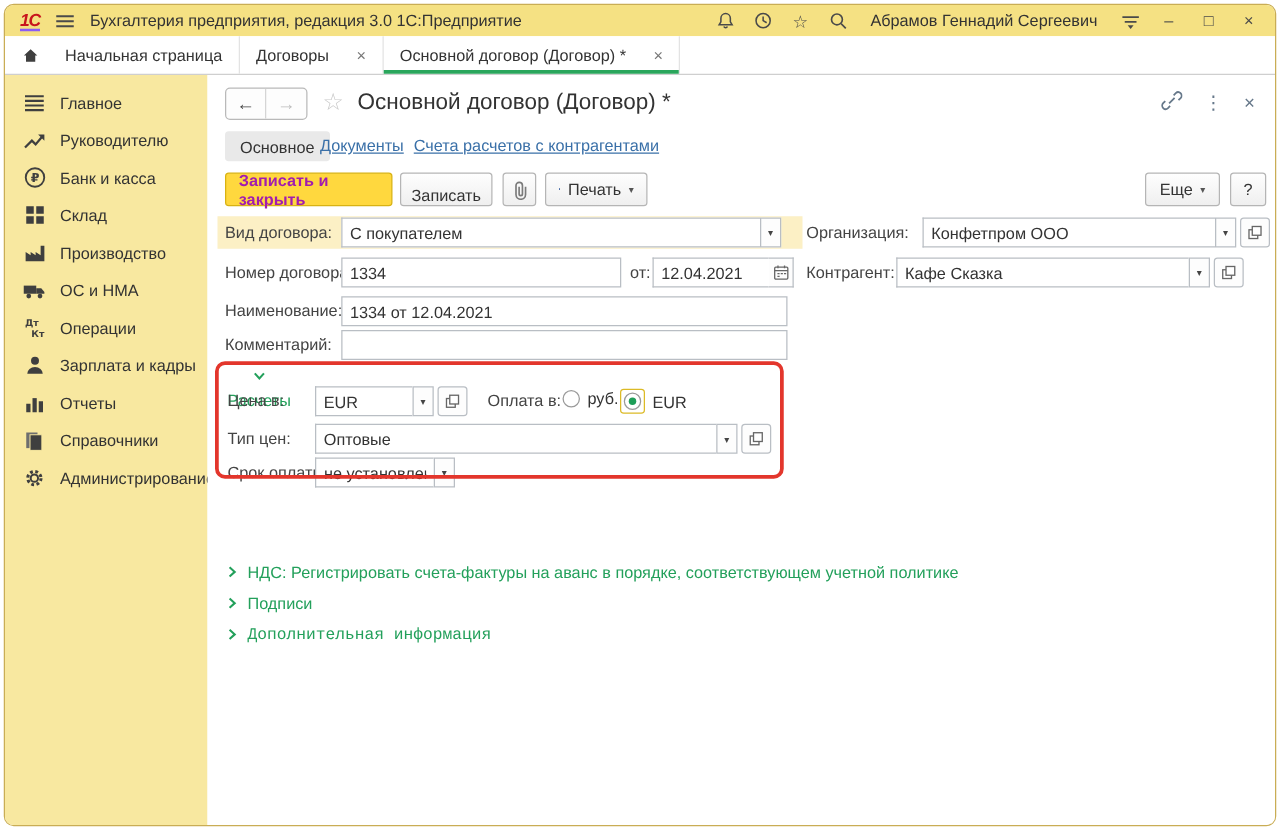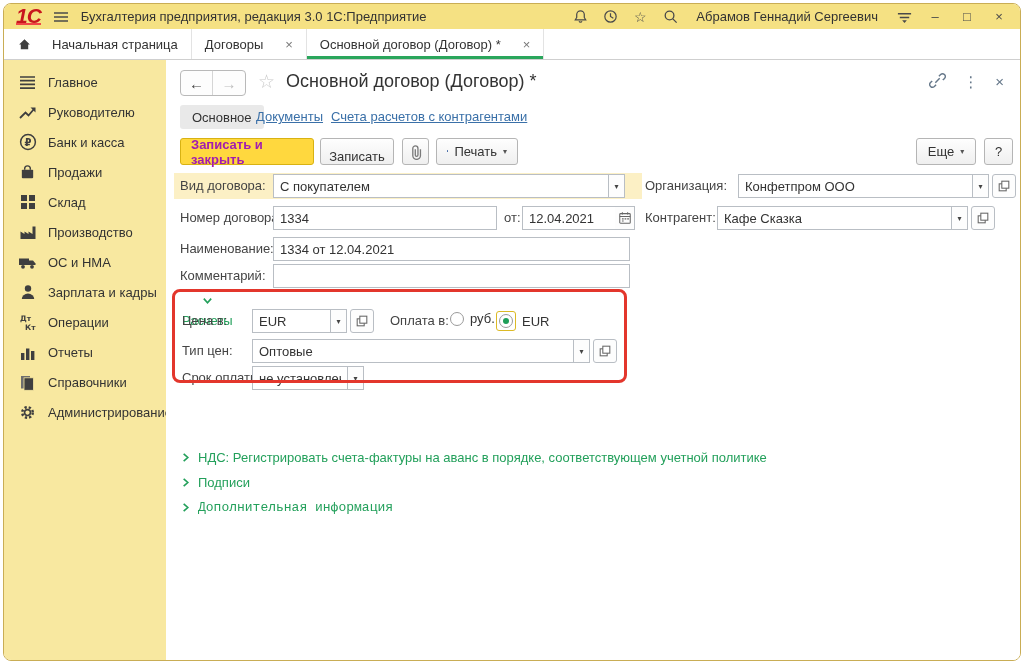--- a/index.html
+++ b/index.html
@@ -3,22 +3,22 @@
 <meta charset="utf-8">
 <style>
   * { margin:0; padding:0; box-sizing:border-box; }
   html,body { width:1024px; height:664px; background:#fff; font-family:"Liberation Sans", sans-serif; }
   .window { position:absolute; left:3px; top:3px; width:1018px; height:658px;
             border:1px solid #c9ad55; border-radius:8px; overflow:hidden; background:#fff; }
 
   
   .titlebar { height:25px; background:#f5e183; display:flex; align-items:center;
               padding:0 10px 0 12px; gap:10px; font-size:13px; color:#333; }
-  .logo { color:#c8161d; font-weight:bold; font-style:italic; font-size:21px;
-          border-bottom:2px solid #ef4444; line-height:14px; letter-spacing:-1px; }
+  .logo { color:#c8161d; font-weight:bold; font-style:italic; font-size:14px;
+          border-bottom:2px solid #8b5cf6; line-height:14px; letter-spacing:-1px; }
   .tb-spacer { flex:1; }
   .tb-ico { display:flex; align-items:center; justify-content:center; width:20px; height:20px;
             color:#4a4a4a; cursor:pointer; }
   .tb-char { font-size:14px; color:#4a4a4a; }
   .username { margin:0 6px; color:#333; cursor:pointer; }
   .winctl { width:22px; text-align:center; font-size:13px; color:#4a4a4a; cursor:pointer; }
 
   
   .tabbar { height:31px; background:#fff; border-bottom:1px solid #cfcfcf; display:flex; font-size:13px; }
   .tab { display:flex; align-items:center; gap:20px; padding:0 13px; color:#333;
@@ -185,29 +185,20 @@
         <span class="ic">
             <svg width="18" height="18" viewBox="0 0 18 18">
               <circle cx="9" cy="9" r="7.4" fill="none" stroke="#3f3f3f" stroke-width="1.5"></circle>
               <text x="9" y="12.6" font-size="10" font-weight="bold" text-anchor="middle" fill="#3f3f3f" font-family="DejaVu Sans, sans-serif">₽</text>
             </svg>
           </span>
         <span>Банк и касса</span>
       </div>
       <div class="side-item">
         <span class="ic">
-            <svg width="17" height="17" viewBox="0 0 18 18">
-              <path d="M6 6 V5 a3 3 0 0 1 6 0 v1" fill="none" stroke="#3f3f3f" stroke-width="1.5"></path>
-              <rect x="3" y="6" width="12" height="9" rx="1" fill="#3f3f3f"></rect>
-            </svg>
-          </span>
-        <span>Продажи</span>
-      </div>
-      <div class="side-item">
-        <span class="ic">
             <svg width="16" height="16" viewBox="0 0 16 16">
               <rect x="1" y="1" width="6" height="6" fill="#3f3f3f"></rect>
               <rect x="9" y="1" width="6" height="6" fill="#3f3f3f"></rect>
               <rect x="1" y="9" width="6" height="6" fill="#3f3f3f"></rect>
               <rect x="9" y="9" width="6" height="6" fill="#3f3f3f"></rect>
             </svg>
           </span>
         <span>Склад</span>
       </div>
       <div class="side-item">
@@ -224,35 +215,35 @@
               <rect x="1" y="3.5" width="10" height="6.5" fill="#3f3f3f"></rect>
               <path d="M11 5.5 h4 l2.5 3 v1.5 H11 z" fill="#3f3f3f"></path>
               <circle cx="5" cy="11.8" r="1.9" fill="#3f3f3f"></circle>
               <circle cx="14" cy="11.8" r="1.9" fill="#3f3f3f"></circle>
             </svg>
           </span>
         <span>ОС и НМА</span>
       </div>
       <div class="side-item">
         <span class="ic">
+            <svg width="18" height="17" viewBox="0 0 18 17">
+              <text x="1" y="7" font-size="7.5" font-weight="bold" fill="#3f3f3f" font-family="DejaVu Sans, sans-serif">Дт</text>
+              <text x="6" y="15.5" font-size="7.5" font-weight="bold" fill="#3f3f3f" font-family="DejaVu Sans, sans-serif">Кт</text>
+            </svg>
+          </span>
+        <span>Операции</span>
+      </div>
+      <div class="side-item">
+        <span class="ic">
             <svg width="16" height="16" viewBox="0 0 16 16">
               <circle cx="8" cy="4.5" r="3.2" fill="#3f3f3f"></circle>
               <path d="M1.8 15 a6.2 5.4 0 0 1 12.4 0 z" fill="#3f3f3f"></path>
             </svg>
           </span>
         <span>Зарплата и кадры</span>
-      </div>
-      <div class="side-item">
-        <span class="ic">
-            <svg width="18" height="17" viewBox="0 0 18 17">
-              <text x="1" y="7" font-size="7.5" font-weight="bold" fill="#3f3f3f" font-family="DejaVu Sans, sans-serif">Дт</text>
-              <text x="6" y="15.5" font-size="7.5" font-weight="bold" fill="#3f3f3f" font-family="DejaVu Sans, sans-serif">Кт</text>
-            </svg>
-          </span>
-        <span>Операции</span>
       </div>
       <div class="side-item">
         <span class="ic">
             <svg width="16" height="15" viewBox="0 0 16 15">
               <rect x="1" y="8" width="3.4" height="7" fill="#3f3f3f"></rect>
               <rect x="6" y="3.5" width="3.4" height="11.5" fill="#3f3f3f"></rect>
               <rect x="11" y="6" width="3.4" height="9" fill="#3f3f3f"></rect>
             </svg>
           </span>
         <span>Отчеты</span>

